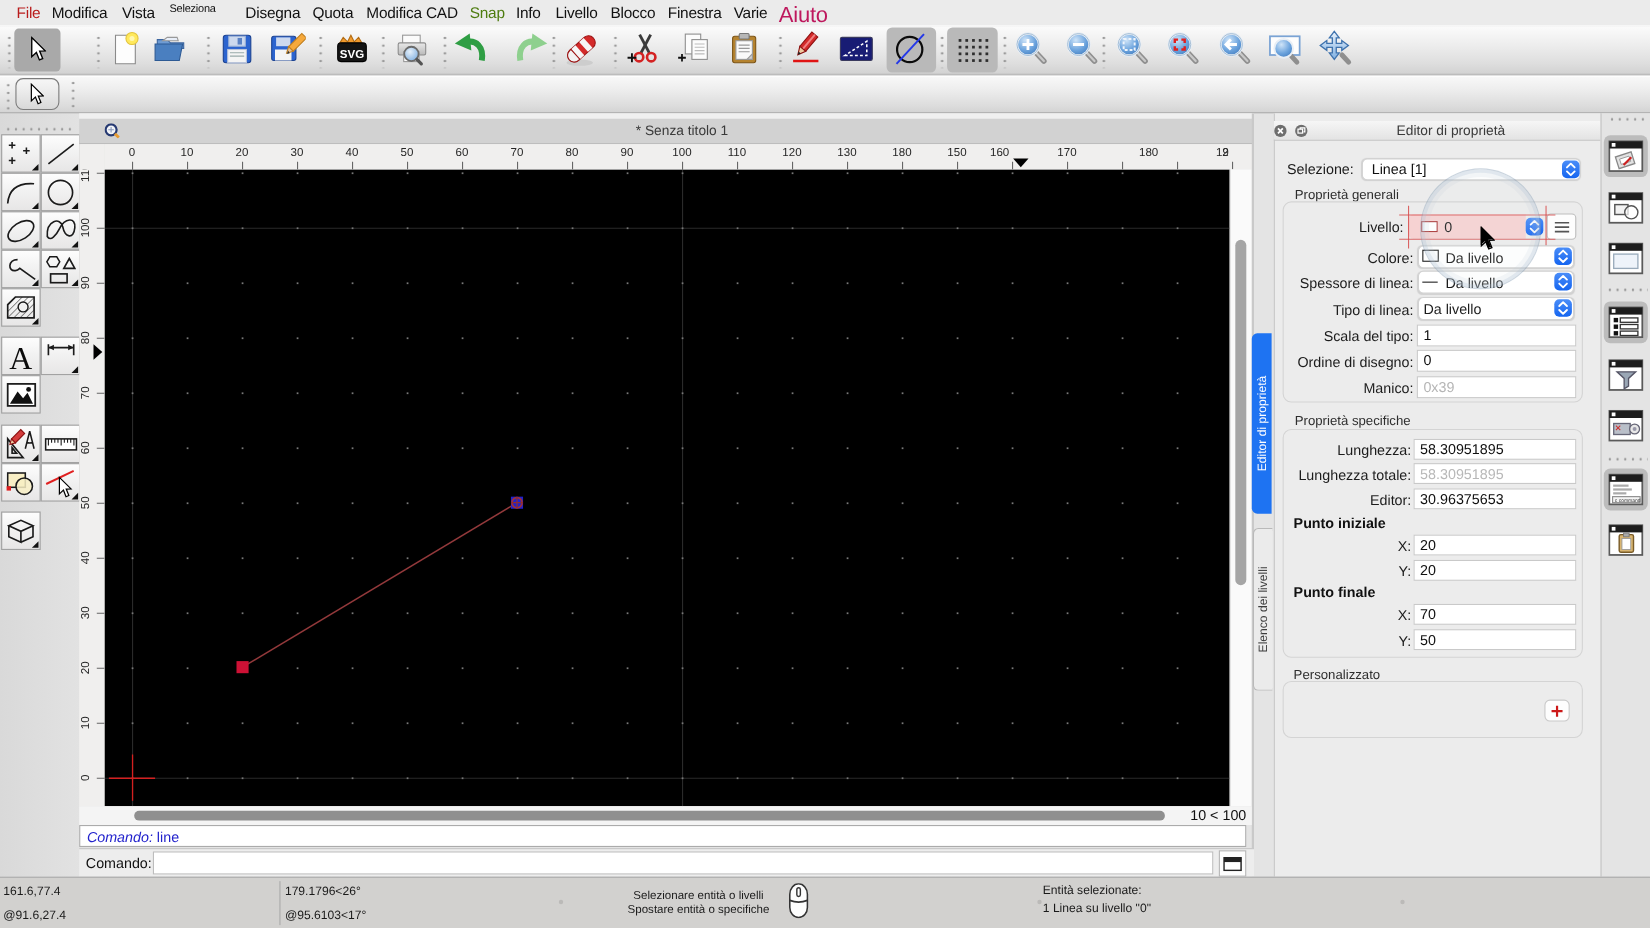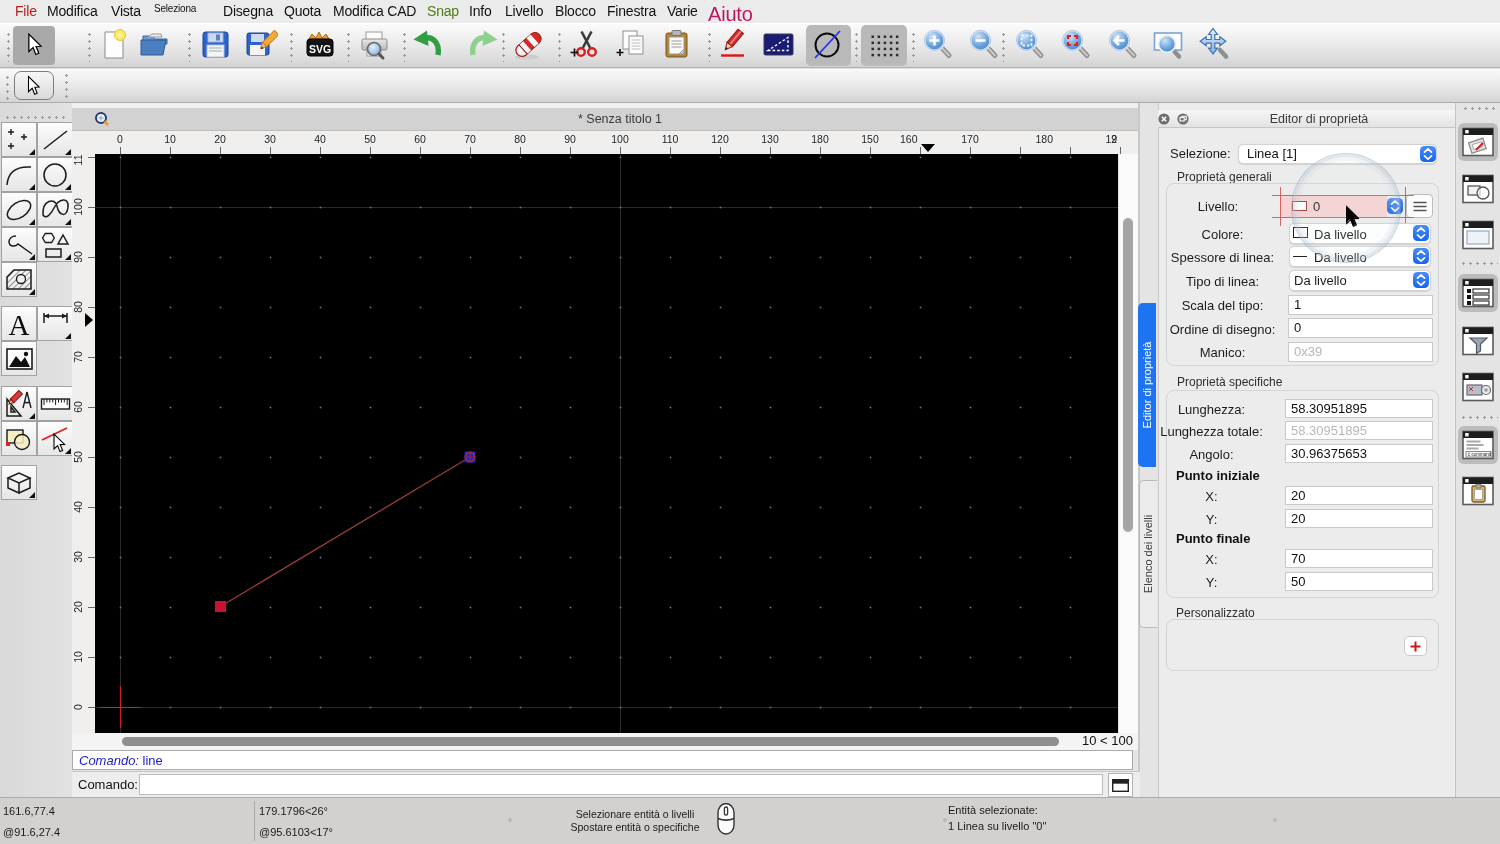--- a/index.html
+++ b/index.html
@@ -6,21 +6,21 @@
 body{font-family:"Liberation Sans",sans-serif;position:relative;background:#dedede}
 .ab{position:absolute}
 .vdots{position:absolute;width:3px;background-image:radial-gradient(circle,#9b9b9b 1px,rgba(0,0,0,0) 1.4px);background-size:3px 7px;background-repeat:repeat-y}
 .hdots{position:absolute;height:3px;background-image:radial-gradient(circle,#9b9b9b 1px,rgba(0,0,0,0) 1.4px);background-size:7px 3px;background-repeat:repeat-x}
 .tbtn{position:absolute;width:36px;height:35px;background:linear-gradient(180deg,#fdfdfd,#f2f2f2 45%,#e7e6e6);border:1px solid #a2a2a2}
 .tbtn svg{position:absolute;left:1px;top:1px}
 .cornertri{position:absolute;right:1px;bottom:1px;width:0;height:0;border-left:6px solid transparent;border-bottom:6px solid #111}
 .field{position:absolute;background:#fff;border:1px solid #c9c9c9;font-size:13px;color:#101010;line-height:17px;padding-left:5px}
 .combo{position:absolute;background:#fff;border:1px solid #d2d2d2;border-radius:5px;font-size:13px;color:#101010;box-shadow:0 .5px 1px rgba(0,0,0,.12)}
 .stepper{position:absolute;width:16px;height:16px;border-radius:4.5px;background:linear-gradient(180deg,#4a8df8,#1565f0)}
-.plabel{position:absolute;font-size:13px;color:#1c1c1c;text-align:center}
+.plabel{position:absolute;font-size:13px;color:#1c1c1c;text-align:right}
 .rlab{position:absolute;font-size:10.5px;color:#262626}
 </style></head><body>
 <div class="ab" style="left:0;top:103px;width:1500px;height:694px;background:linear-gradient(90deg,#d9d9d9,#e4e4e4 6%,#e4e4e4)"></div>
 <div class="ab" style="left:0;top:0;width:1500px;height:23px;background:#ebebeb"></div>
 <div class="ab" style="left:15px;top:3px;font-size:14px;color:#b91c1c;letter-spacing:-0.2px">File</div>
 <div class="ab" style="left:47px;top:3px;font-size:14px;color:#111;letter-spacing:-0.2px">Modifica</div>
 <div class="ab" style="left:111px;top:3px;font-size:14px;color:#111;letter-spacing:-0.2px">Vista</div>
 <div class="ab" style="left:154px;top:3px;font-size:10px;color:#111;letter-spacing:-0.2px">Seleziona</div>
 <div class="ab" style="left:223px;top:3px;font-size:14px;color:#111;letter-spacing:-0.2px">Disegna</div>
 <div class="ab" style="left:284px;top:3px;font-size:14px;color:#111;letter-spacing:-0.2px">Quota</div>
@@ -842,21 +842,21 @@
 <div class="plabel" style="left:1160px;top:322px;width:125px">Ordine di disegno:</div>
 <div class="field" style="left:1288px;top:318px;width:145px;height:20px">0</div>
 <div class="plabel" style="left:1160px;top:345px;width:125px">Manico:</div>
 <div class="field" style="left:1288px;top:342px;width:145px;height:20px;color:#b5b5b5">0x39</div>
 <div class="ab" style="left:1177px;top:375px;font-size:12px;color:#2e2e2e">Proprietà specifiche</div>
 <div class="ab" style="left:1166px;top:390px;width:273px;height:208px;border:1px solid #d4d4d4;border-radius:8px"></div>
 <div class="plabel" style="left:1140px;top:402px;width:143px">Lunghezza:</div>
 <div class="field" style="left:1285px;top:399px;width:148px;height:19px">58.30951895</div>
 <div class="plabel" style="left:1140px;top:424px;width:143px">Lunghezza totale:</div>
 <div class="field" style="left:1285px;top:421px;width:148px;height:19px;color:#b8b8b8">58.30951895</div>
-<div class="plabel" style="left:1140px;top:447px;width:143px">Angolo:</div>
+<div class="plabel" style="left:1140px;top:447px;width:143px">Editor:</div>
 <div class="field" style="left:1285px;top:444px;width:148px;height:19px">30.96375653</div>
 <div class="ab" style="left:1176px;top:468px;font-size:13px;font-weight:bold;color:#111">Punto iniziale</div>
 <div class="plabel" style="left:1140px;top:489px;width:143px">X:</div>
 <div class="field" style="left:1285px;top:486px;width:148px;height:19px">20</div>
 <div class="plabel" style="left:1140px;top:512px;width:143px">Y:</div>
 <div class="field" style="left:1285px;top:509px;width:148px;height:19px">20</div>
 <div class="ab" style="left:1176px;top:531px;font-size:13px;font-weight:bold;color:#111">Punto finale</div>
 <div class="plabel" style="left:1140px;top:552px;width:143px">X:</div>
 <div class="field" style="left:1285px;top:549px;width:148px;height:19px">70</div>
 <div class="plabel" style="left:1140px;top:575px;width:143px">Y:</div>

